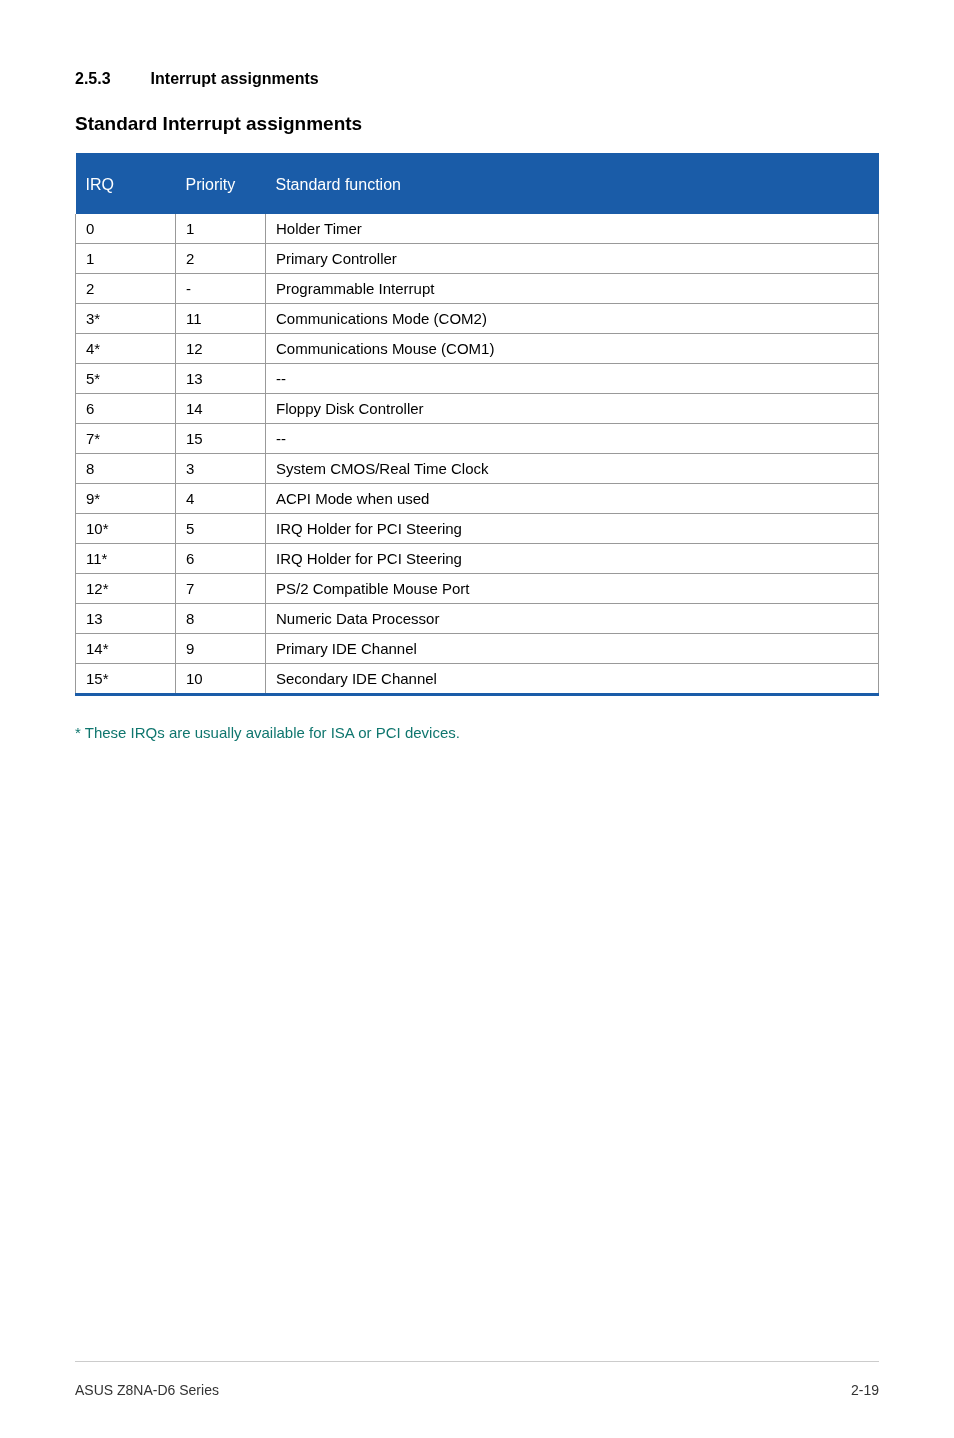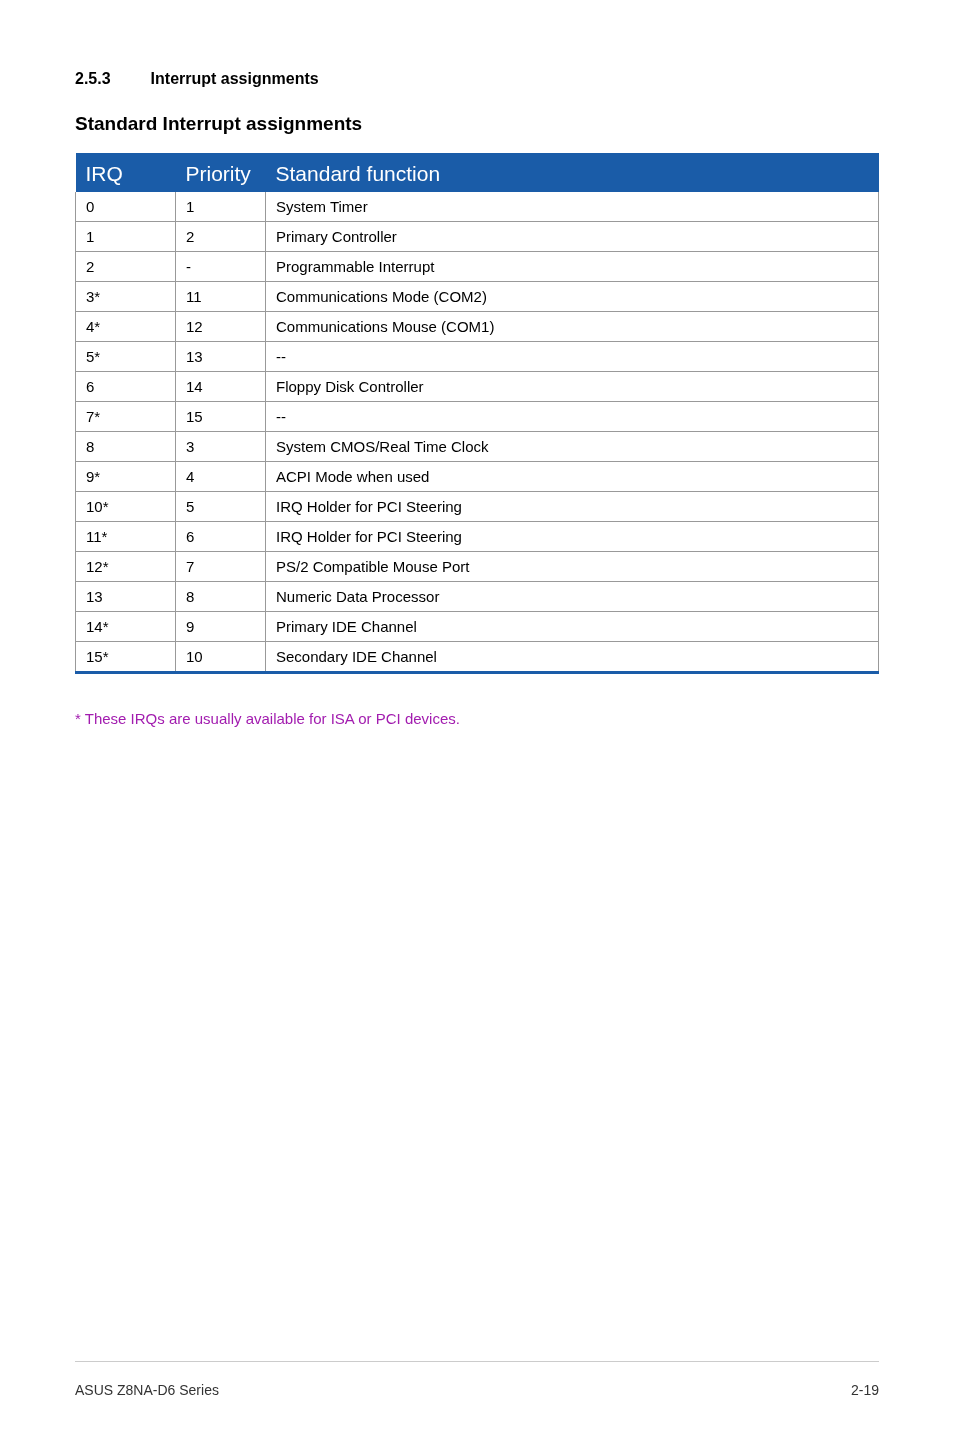--- a/index.html
+++ b/index.html
@@ -35,22 +35,22 @@
     .irq-table {
       width: 100%;
       border-collapse: collapse;
       border-top: 3px solid #1a5ca8;
       border-bottom: 3px solid #1a5ca8;
     }
     .irq-table thead th {
       background-color: #1a5ca8;
       color: #ffffff;
       text-align: left;
-      padding: 6px 10px;
-      font-size: 21px;
+      padding: 20px 10px;
+      font-size: 16px;
       font-weight: normal;
       margin-left: 40px;
     }
     .irq-table tbody td {
       padding: 6px 10px;
       font-size: 15px;
       color: #000;
       border-bottom: 1px solid #999;
       border-right: 1px solid #999;
     }
@@ -61,22 +61,22 @@
       border-bottom: none;
     }
     .col-irq {
       width: 100px;
     }
     .col-priority {
       width: 90px;
     }
     .note-text {
       font-size: 15px;
-      color: #a21caf;
-      margin-top: 36px;
+      color: #0f766e;
+      margin-top: 28px;
     }
     .footer {
       position: absolute;
       bottom: 40px;
       left: 75px;
       right: 75px;
       display: flex;
       justify-content: space-between;
       font-size: 14px;
       color: #333;
@@ -98,21 +98,21 @@
     <tr>
       <th class="col-irq">IRQ</th>
       <th class="col-priority">Priority</th>
       <th>Standard function</th>
     </tr>
   </thead>
   <tbody>
     <tr>
       <td>0</td>
       <td>1</td>
-      <td>System Timer</td>
+      <td>Holder Timer</td>
     </tr>
     <tr>
       <td>1</td>
       <td>2</td>
       <td>Primary Controller</td>
     </tr>
     <tr>
       <td>2</td>
       <td>-</td>
       <td>Programmable Interrupt</td>

